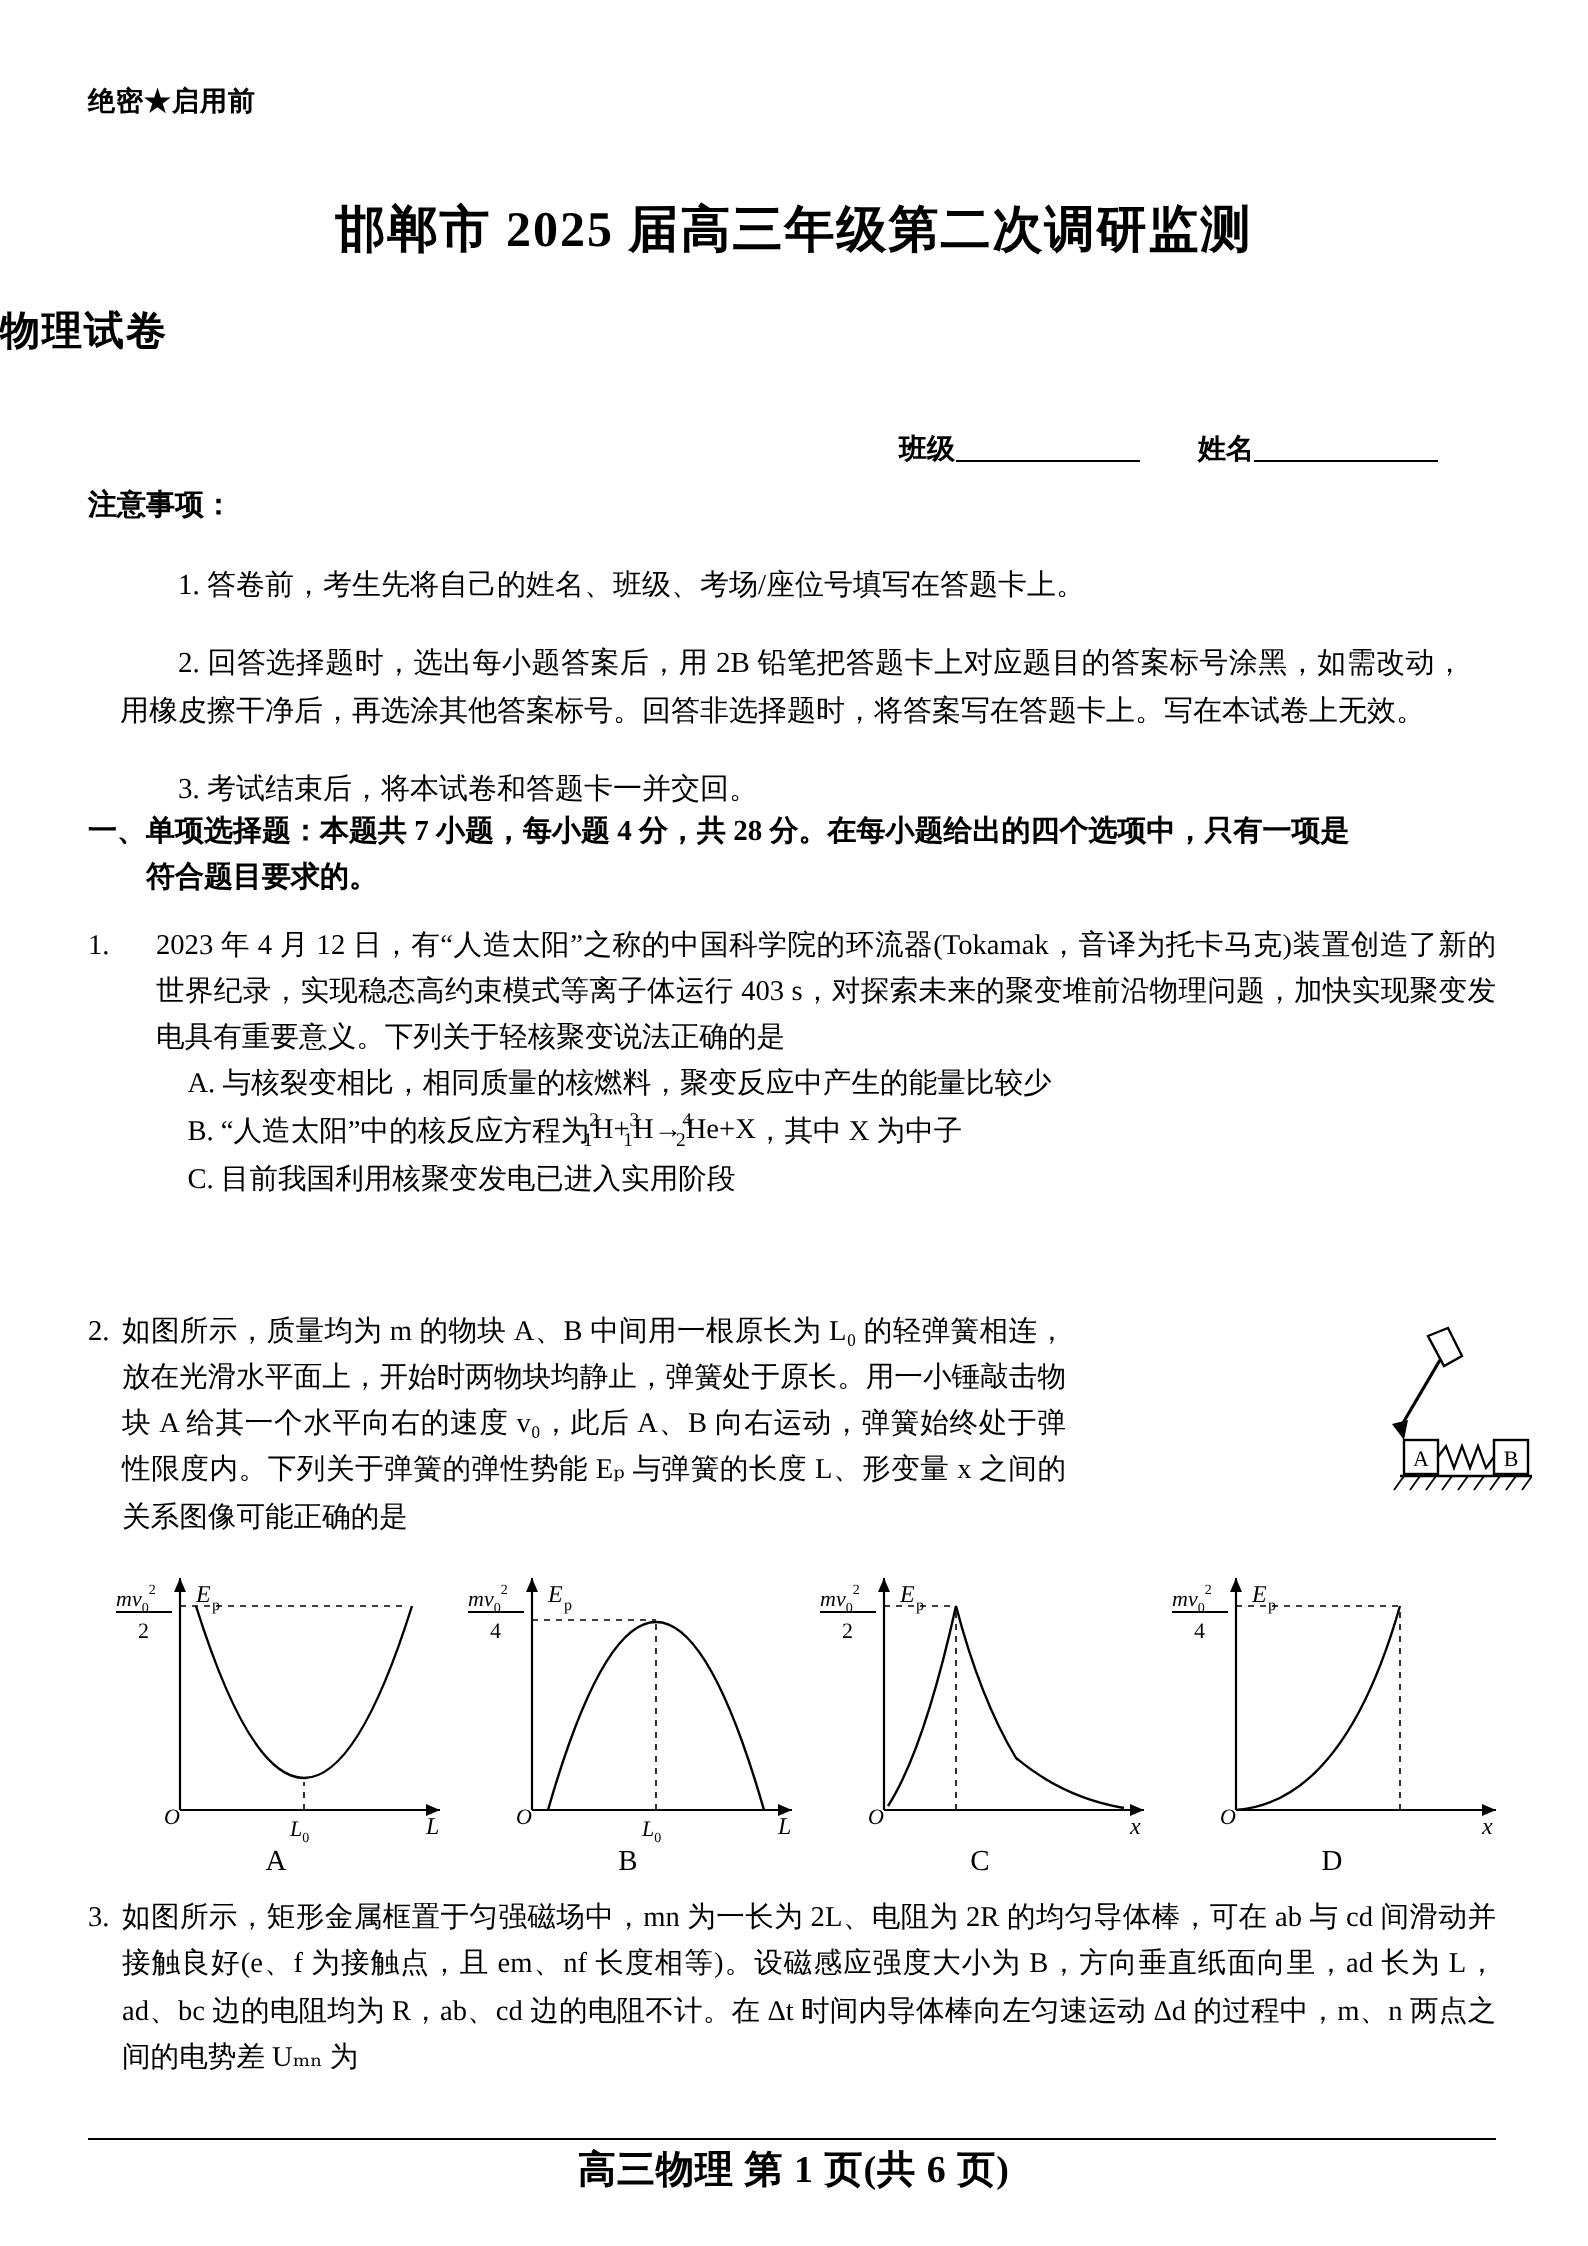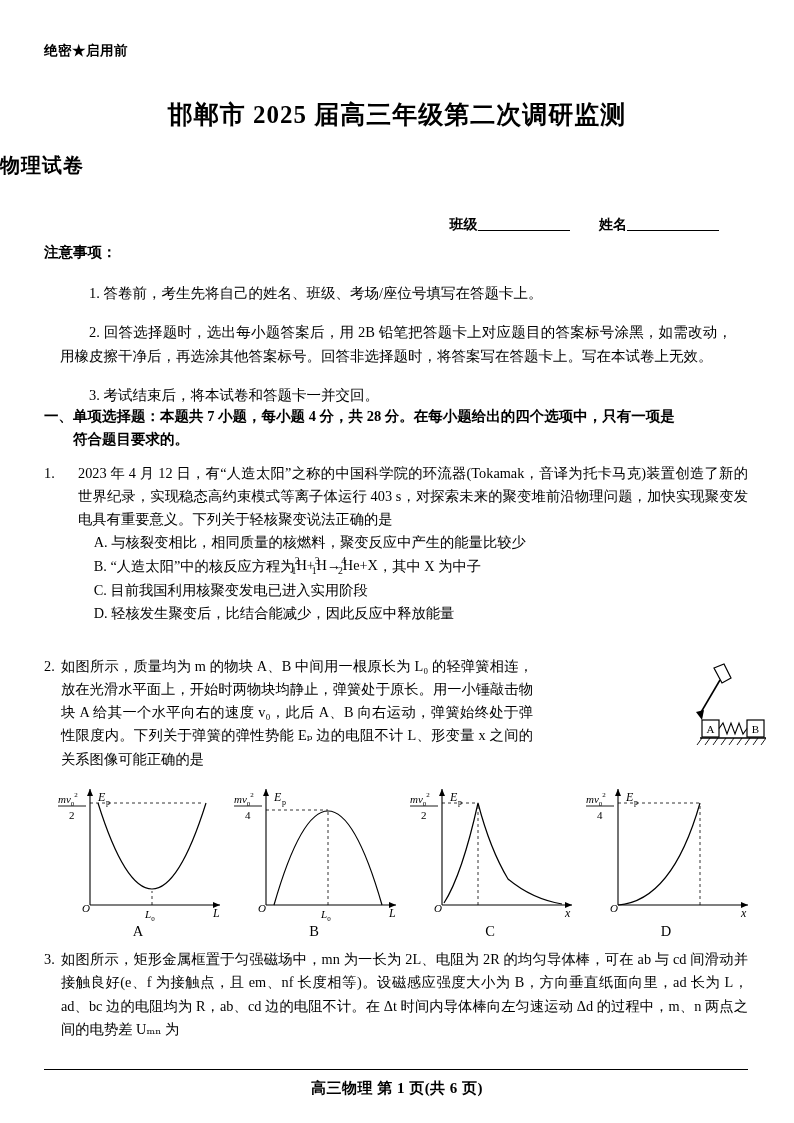--- a/index.html
+++ b/index.html
@@ -168,21 +168,21 @@
     line-height: 1.63;
     text-align: justify;
   }
   .q3 .qbody { margin-left: 17px; }
   .footer {
     position: absolute;
     left: 0;
     right: 0;
     bottom: 24px;
     text-align: center;
-    font-size: 15px;
+    font-size: 19px;
     font-weight: bold;
     letter-spacing: 0.5px;
   }
   .footer-line {
     position: absolute;
     left: 44px;
     right: 46px;
     bottom: 52px;
     border-top: 1px solid #000;
   }
@@ -215,28 +215,27 @@
     <span class="indent2">符合题目要求的。</span>
   </div>
 
   <div class="q1">
     <span class="qnum">1.</span>
     <div class="qbody">
       <span>2023 年 4 月 12 日，有“人造太阳”之称的中国科学院的环流器(Tokamak，音译为托卡马克)装置创造了新的世界纪录，实现稳态高约束模式等离子体运行 403 s，对探索未来的聚变堆前沿物理问题，加快实现聚变发电具有重要意义。下列关于轻核聚变说法正确的是</span>
       <span class="opt">A. 与核裂变相比，相同质量的核燃料，聚变反应中产生的能量比较少</span>
       <span class="opt"><span>B. “人造太阳”中的核反应方程为</span><span><sup>2</sup><sub style="margin-left:-8px">1</sub>H+<sup>3</sup><sub style="margin-left:-8px">1</sub>H→<sup>4</sup><sub style="margin-left:-8px">2</sub>He+X</span><span>，其中 X 为中子</span></span>
       <span class="opt">C. 目前我国利用核聚变发电已进入实用阶段</span>
-      <span class="opt">D. 轻核发生聚变后，比结合能减少，因此反应中释放能量</span>
     </div>
   </div>
 
   <div class="q2">
     <span class="qnum">2.</span>
     <div class="qbody q2-textcol">
-      <span>如图所示，质量均为 m 的物块 A、B 中间用一根原长为 L₀ 的轻弹簧相连，放在光滑水平面上，开始时两物块均静止，弹簧处于原长。用一小锤敲击物块 A 给其一个水平向右的速度 v₀，此后 A、B 向右运动，弹簧始终处于弹性限度内。下列关于弹簧的弹性势能 Eₚ 边的电阻不计 L、形变量 x 之间的关系图像可能正确的是</span>
+      <span>如图所示，质量均为 m 的物块 A、B 中间用一根原长为 L₀ 的轻弹簧相连，放在光滑水平面上，开始时两物块均静止，弹簧处于原长。用一小锤敲击物块 A 给其一个水平向右的速度 v₀，此后 A、B 向右运动，弹簧始终处于弹性限度内。下列关于弹簧的弹性势能 Eₚ 与弹簧的长度 L、形变量 x 之间的关系图像可能正确的是</span>
     </div>
   </div>
 
   <svg class="spring-fig" viewBox="0 0 170 100">
 
     <g>
       <path d="M118 8 L128 4 L135 18 L126 23 Z" fill="none" stroke="#000" stroke-width="1.2"></path>
       <line x1="124" y1="20" x2="104" y2="54" stroke="#000" stroke-width="1.6"></line>
       <path d="M100 52 L108 50 L106 60 Z" fill="#000"></path>
     </g>

